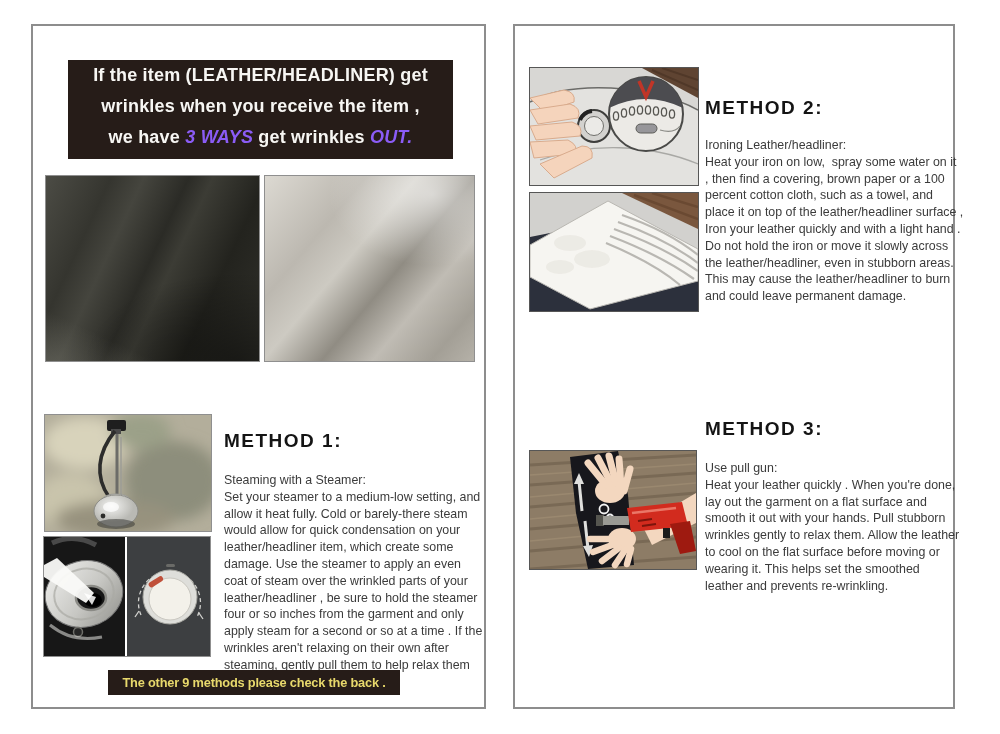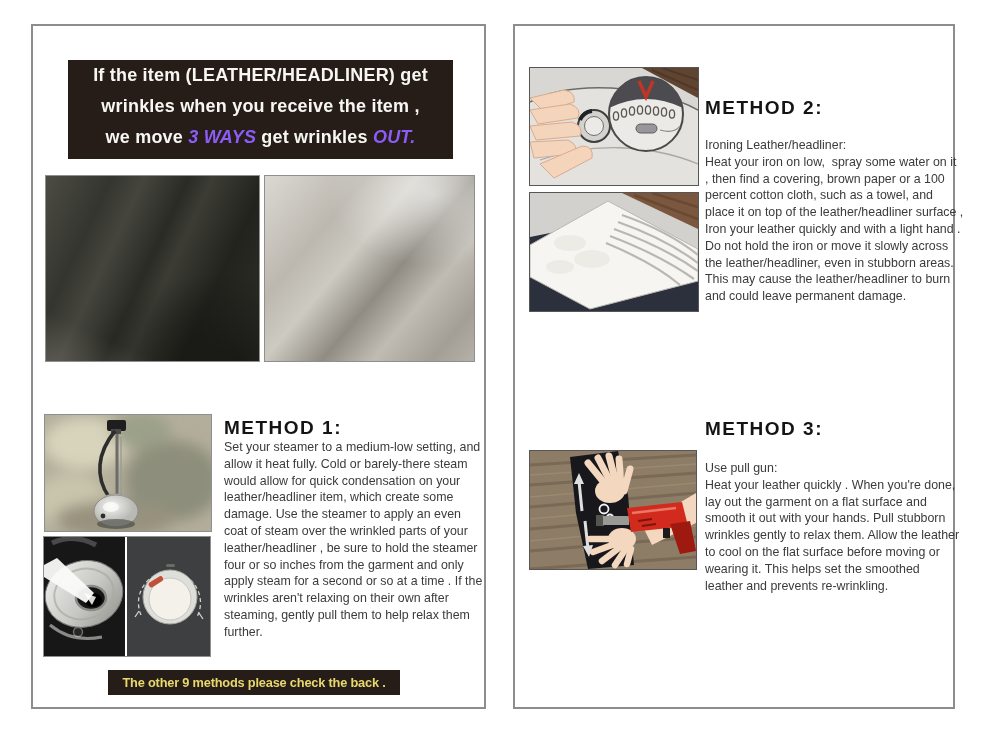--- a/index.html
+++ b/index.html
@@ -68,36 +68,36 @@
   .method { position:absolute; }
   .method h2 {
     font-size:19px; font-weight:bold; letter-spacing:1.5px;
     color:#141414; line-height:22px;
   }
   .method p {
     font-size:12.4px; line-height:16.8px; color:#3b3b3b;
     white-space:pre-line; letter-spacing:0px;
   }
   .method .subtitle { margin-top:20px; }
-  .method1 { left:191px; top:391px; width:268px; }
+  .method1 { left:191px; top:404px; width:268px; }
   .method2 { left:190px; top:71px;  width:268px; }
   .method2 h2 { margin-bottom:-2px; }
   .method3 { left:190px; top:392px; width:270px; }
 </style>
 </head>
 <body>
 
 <div>
 
   <section class="panel left">
 
     <div class="top-banner">
       <div>If the item (LEATHER/HEADLINER) get</div>
       <div>wrinkles when you receive the item ,</div>
-      <div><span>we move </span><span class="yellow">3 WAYS</span><span> get wrinkles </span><span class="yellow">OUT.</span></div>
+      <div><span>we have </span><span class="yellow">3 WAYS</span><span> get wrinkles </span><span class="yellow">OUT.</span></div>
     </div>
 
     <div class="img photo leather"></div>
     <div class="img photo headliner"></div>
 
     <div class="img photo steamer-top">
       <svg width="166" height="116" viewBox="0 0 166 116">
         <defs>
           <filter id="blur1" x="-30%" y="-30%" width="160%" height="160%">
               <feGaussianBlur stdDeviation="7"></feGaussianBlur>
@@ -158,20 +158,21 @@
           <circle cx="126" cy="60" r="27" fill="#dededa" stroke="#a8a8a2" stroke-width="1"></circle>
           <circle cx="126" cy="62" r="21" fill="#f3f1ea" stroke="#c9c7c0" stroke-width="1"></circle>
           <rect x="104" y="42" width="16" height="5.5" rx="2.7" fill="#c0503a" transform="rotate(-32 112 45)"></rect>
           <rect x="122" y="27" width="9" height="3" rx="1.5" fill="#7e7e78" opacity="0.7"></rect>
         </g>
       </svg>
     </div>
 
     <div class="method method1">
       <h2>METHOD 1:</h2>
+      <p class="subtitle">Steaming with a Steamer:</p>
       <p class="body">Set your steamer to a medium-low setting, and
 allow it heat fully. Cold or barely-there steam
 would allow for quick condensation on your
 leather/headliner item, which create some
 damage. Use the steamer to apply an even
 coat of steam over the wrinkled parts of your
 leather/headliner , be sure to hold the steamer
 four or so inches from the garment and only
 apply steam for a second or so at a time . If the
 wrinkles aren't relaxing on their own after

